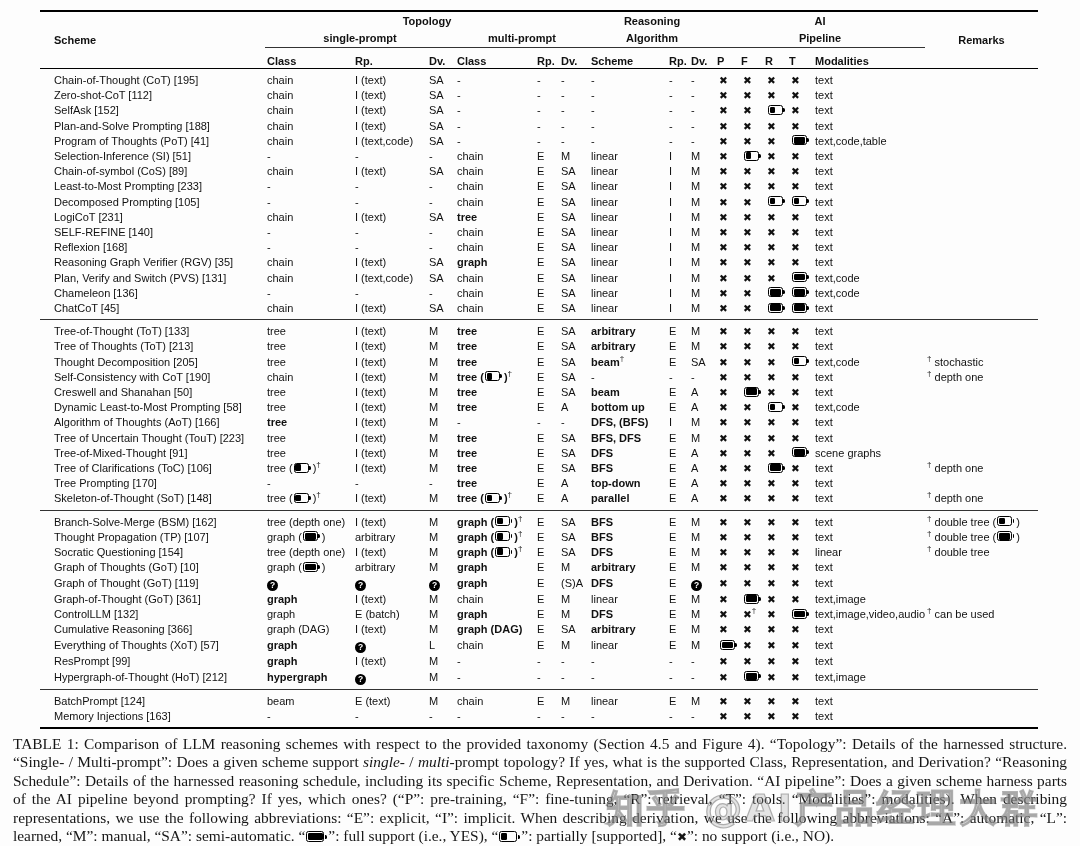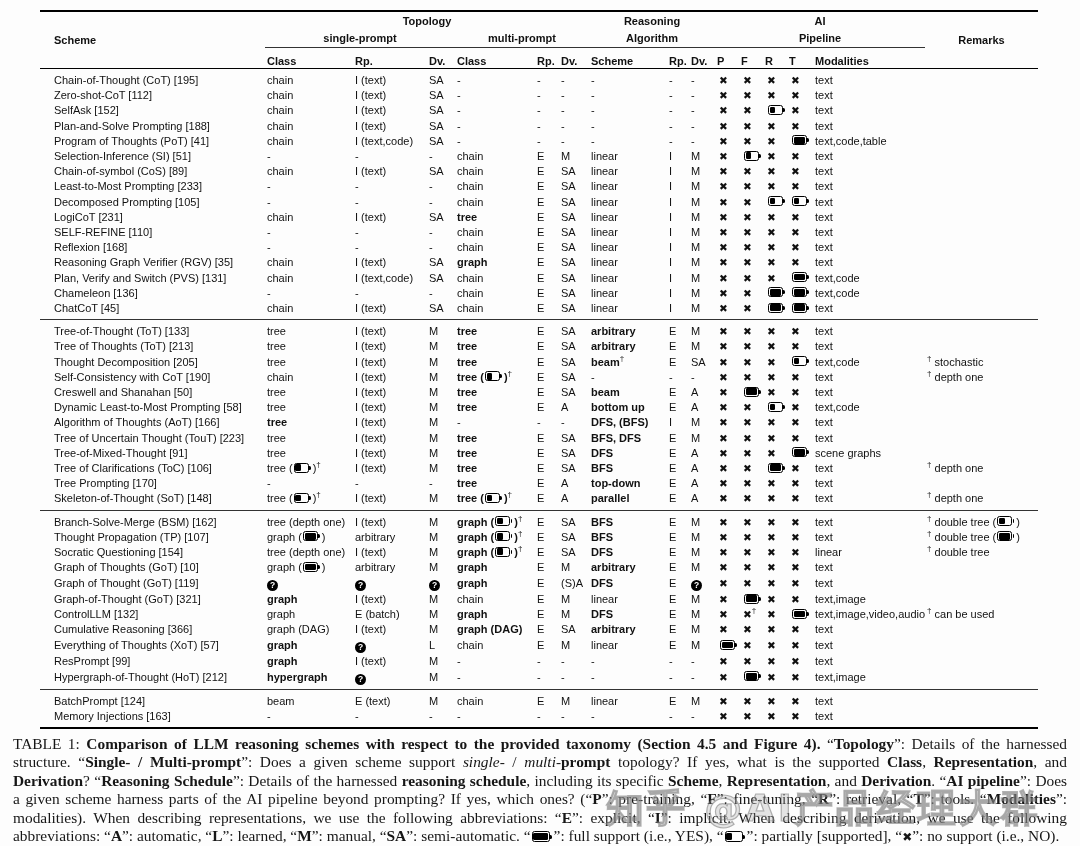--- a/index.html
+++ b/index.html
@@ -47,21 +47,21 @@
     display:inline-block;width:11px;height:11px;border-radius:50%;background:#000;
     color:#fff;font-size:8.5px;font-weight:bold;text-align:center;line-height:11.2px;
     vertical-align:-1.5px;
   }
   
   .caption{
     position:absolute;left:13px;top:735px;width:1054px;margin:0;
     font-family:"Liberation Serif","DejaVu Serif",serif;font-size:15.4px;
     line-height:18.4px;text-align:justify;color:#161616;
   }
-  .caption b{font-weight:bold;}
+  .caption b{font-weight:normal;}
   .caption .bat{width:16px;height:9px;vertical-align:-1px;}
   .caption .cross{font-size:12px;}
   .watermark{
     position:absolute;left:606px;top:783px;width:474px;height:36px;
     font-family:"DejaVu Sans",sans-serif;font-size:38px;font-weight:700;
     letter-spacing:3px;white-space:nowrap;color:rgba(160,160,160,0.28);
     -webkit-text-stroke:1.2px rgba(120,120,120,0.55);
     pointer-events:none;z-index:5;
   }
 </style>
@@ -294,21 +294,21 @@
           <td>I</td>
           <td>M</td>
           <td class="c-icon"><span class="cross">✖</span></td>
           <td class="c-icon"><span class="cross">✖</span></td>
           <td class="c-icon"><span class="cross">✖</span></td>
           <td class="c-icon"><span class="cross">✖</span></td>
           <td>text</td>
           <td></td>
         </tr>
         <tr>
-          <td class="c-scheme">SELF-REFINE [110]</td>
+          <td class="c-scheme">SELF-REFINE [140]</td>
           <td>-</td>
           <td>-</td>
           <td>-</td>
           <td>chain</td>
           <td>E</td>
           <td>SA</td>
           <td>linear</td>
           <td>I</td>
           <td>M</td>
           <td class="c-icon"><span class="cross">✖</span></td>
@@ -712,21 +712,21 @@
           <td>E</td>
           <td><span class="qcirc">?</span></td>
           <td class="c-icon"><span class="cross">✖</span></td>
           <td class="c-icon"><span class="cross">✖</span></td>
           <td class="c-icon"><span class="cross">✖</span></td>
           <td class="c-icon"><span class="cross">✖</span></td>
           <td>text</td>
           <td></td>
         </tr>
         <tr>
-          <td class="c-scheme">Graph-of-Thought (GoT) [321]</td>
+          <td class="c-scheme">Graph-of-Thought (GoT) [361]</td>
           <td><b>graph</b></td>
           <td>I (text)</td>
           <td>M</td>
           <td>chain</td>
           <td>E</td>
           <td>M</td>
           <td>linear</td>
           <td>E</td>
           <td>M</td>
           <td class="c-icon"><span class="cross">✖</span></td>

